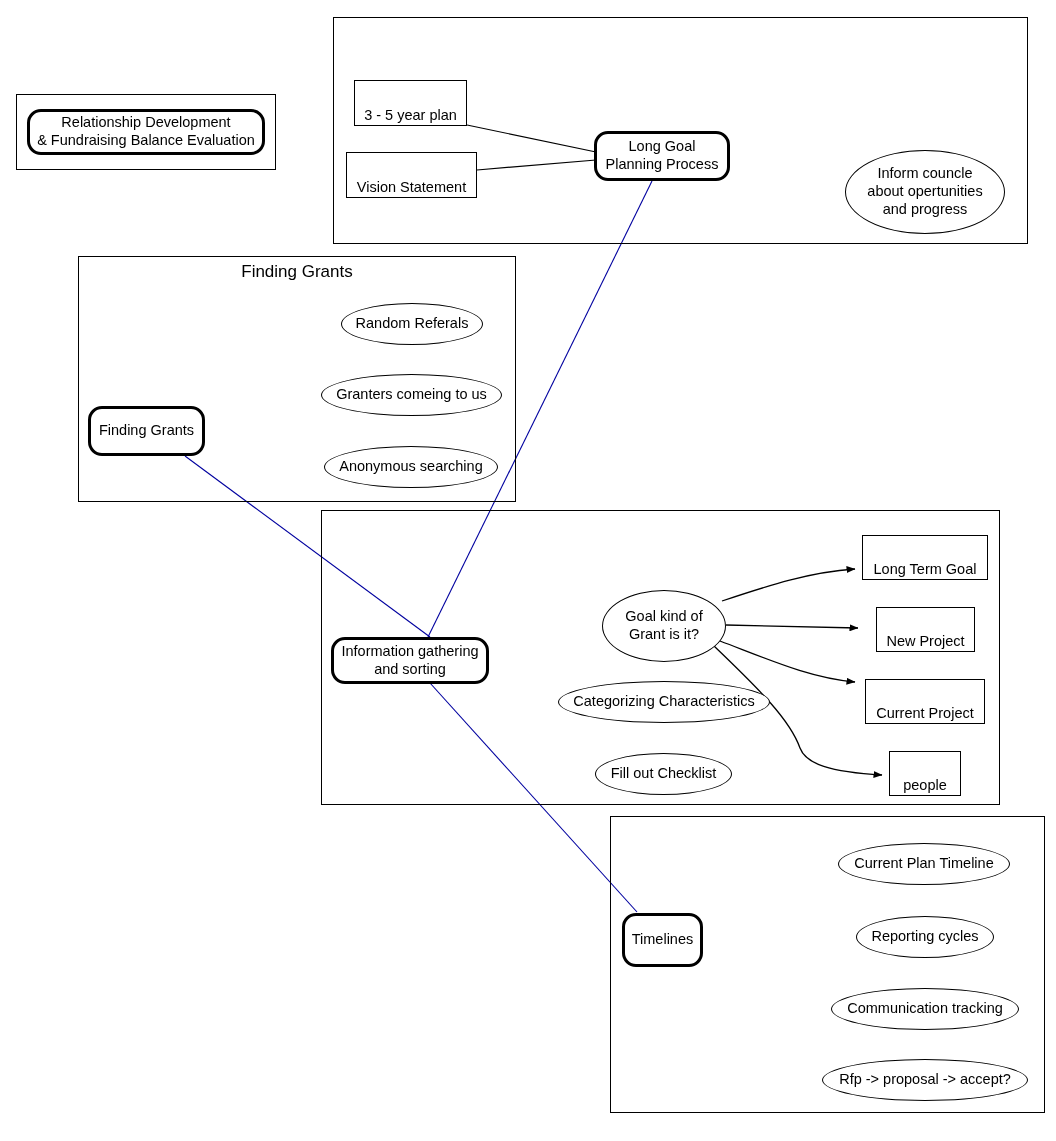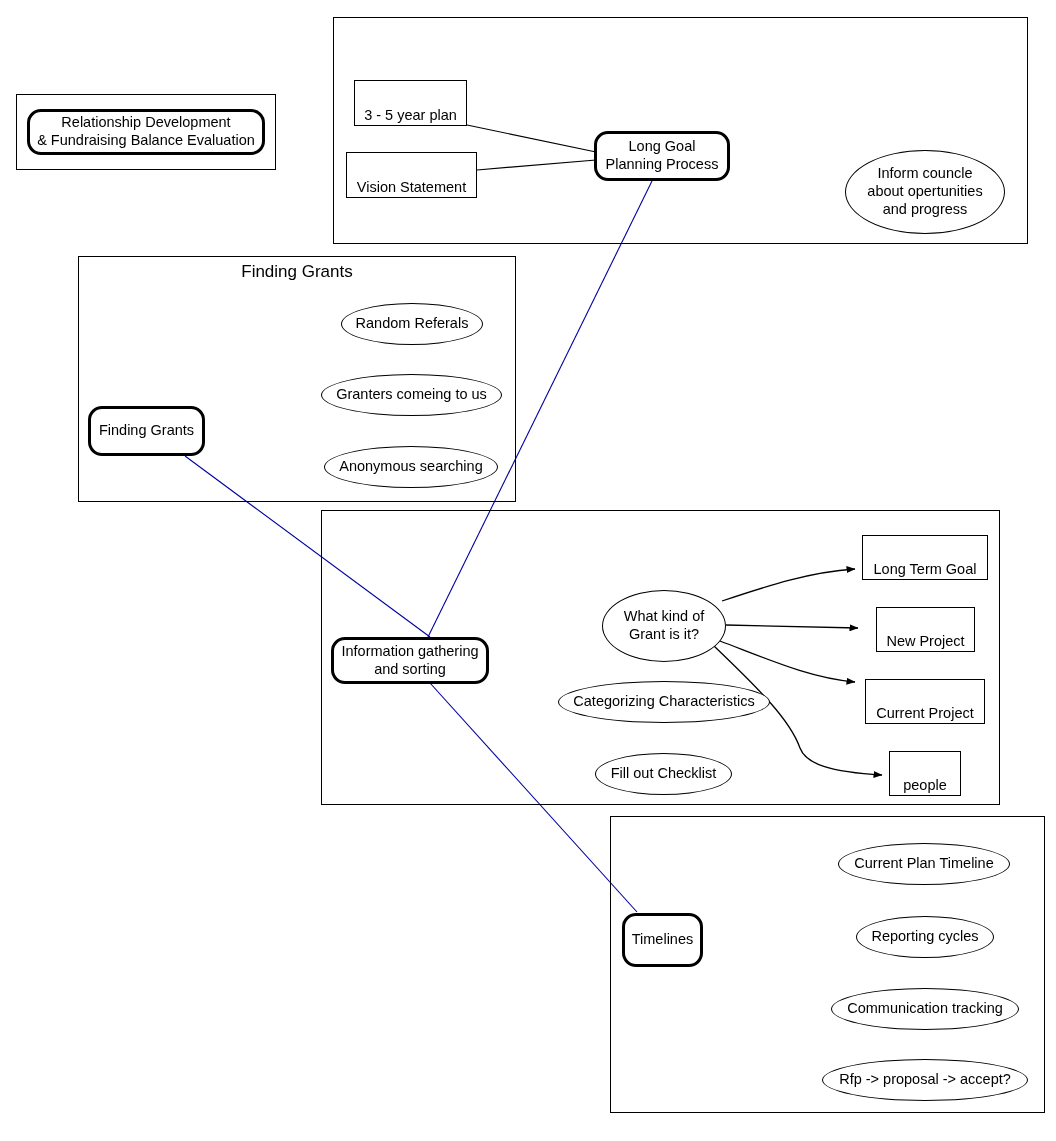--- a/index.html
+++ b/index.html
@@ -155,21 +155,21 @@
 
   <div class="node anchor" style="left:331px; top:637px; width:158px; height:47px;">
     <span class="label">
       <span>Information gathering</span><br>
       <span>and sorting</span>
     </span>
   </div>
 
   <div class="node ellipse" style="left:602px; top:590px; width:124px; height:72px;">
     <span class="label">
-      <span>What kind of</span><br>
+      <span>Goal kind of</span><br>
       <span>Grant is it?</span>
     </span>
   </div>
 
   <div class="node rect" style="left:862px; top:535px; width:126px; height:45px;">
     <span class="label">Long Term Goal</span>
   </div>
 
   <div class="node rect" style="left:876px; top:607px; width:99px; height:45px;">
     <span class="label">New Project</span>

